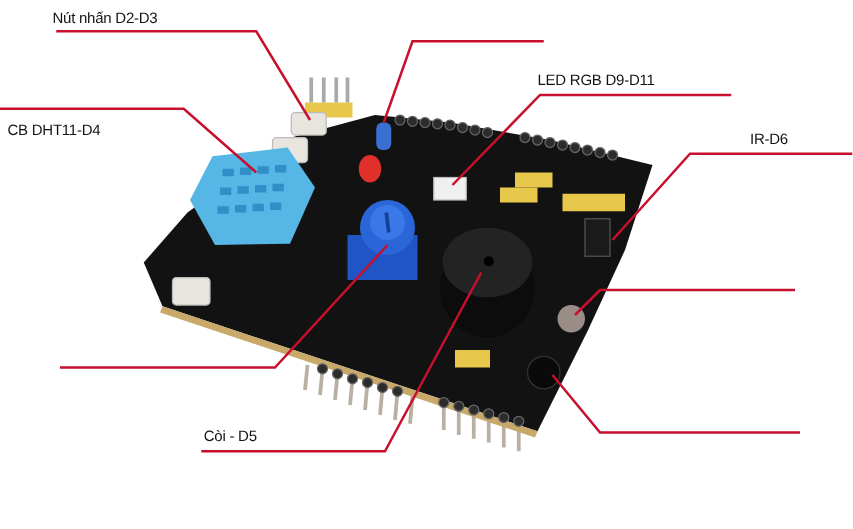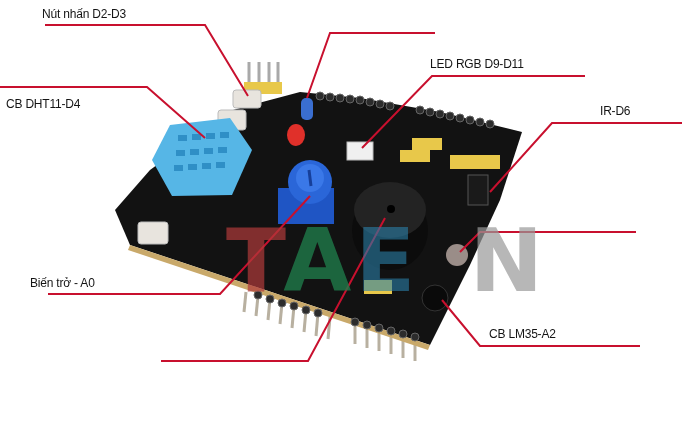--- a/index.html
+++ b/index.html
@@ -143,23 +143,19 @@
       <polyline points="0,87 147,87 205,138"></polyline>
       <polyline points="432,76 585,76 432,76 362,148"></polyline>
       <polyline points="552,123 682,123 552,123 490,192"></polyline>
       <polyline points="480,232 636,232 480,232 460,252"></polyline>
       <polyline points="48,294 220,294 310,196"></polyline>
       <polyline points="480,346 640,346 480,346 442,300"></polyline>
       <polyline points="161,361 308,361 385,218"></polyline>
     </g>
   </svg>
 
-  <div class="watermark" style="left:226px;top:217px;">
-    <span style="color:#b03a3a;opacity:0.7;">T</span><span style="color:#1f7a4a;opacity:0.8;">A</span><span style="color:#2a7fa8;opacity:0.6;">E</span><span style="color:#9a9a9a;opacity:0.7;margin-left:50px;">N</span>
-  </div>
 
   <div class="label" style="left:42px;top:3px;">Nút nhấn D2-D3</div>
   <div class="label" style="left:6px;top:65px;margin-top:28px;">CB DHT11-D4</div>
   <div class="label" style="left:430px;top:53px;">LED RGB D9-D11</div>
   <div class="label" style="left:556px;top:100px;margin-left:44px;">IR-D6</div>
-  <div class="label" style="left:30px;top:272px;">Biến trở - A0</div>
-  <div class="label" style="left:489px;top:323px;">CB LM35-A2</div>
+  <div class="label" style="left:163px;top:338px;">Còi - D5</div>
 </div>
 
 </body></html>

